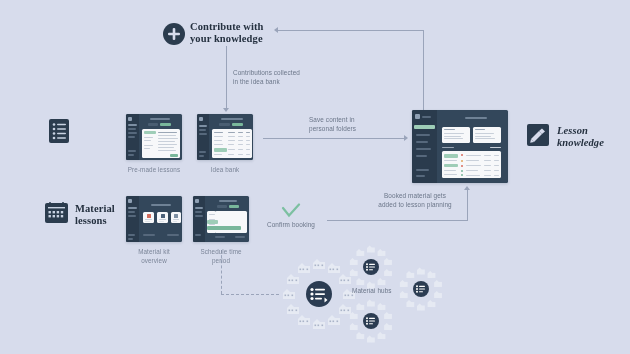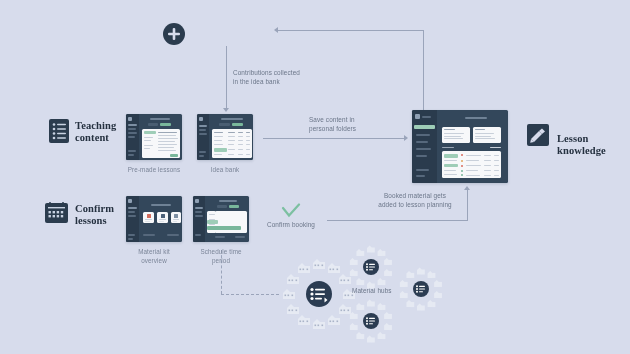--- a/index.html
+++ b/index.html
@@ -129,44 +129,42 @@
   <div class="ln-dot-v abs" style="left:221px; top:250px; height:44px;"></div>
   <div class="ln-dot abs" style="left:221px; top:294px; width:58px;"></div>
 
   <div class="abs" style="left:163px; top:19px; width:130px; height:32px;">
     <svg width="22" height="22" viewBox="0 0 22 22" class="abs" style="left:0; top:4px;">
       <circle cx="11" cy="11" r="11" fill="#2b3c4e"></circle>
       <rect x="5" y="9.7" width="12" height="2.6" rx="1.1" fill="#d7dcec"></rect>
       <rect x="9.7" y="5" width="2.6" height="12" rx="1.1" fill="#d7dcec"></rect>
     </svg>
     <div class="serif-label abs" style="left:27px; top:2px; width:100px;">
+      <div>Contribute with</div>
+      <div>your knowledge</div>
     </div>
   </div>
 
   <div class="note abs" style="left:233px; top:68px; width:90px;">
     <div>Contributions collected</div>
     <div>in the idea bank</div>
   </div>
 
   <div class="abs" style="left:49px; top:117px; width:95px; height:30px;">
     <svg width="20" height="24" viewBox="0 0 20 24" class="abs" style="left:0; top:2px;">
       <rect x="0" y="0" width="20" height="24" rx="2" fill="#2b3c4e"></rect>
       <circle cx="5" cy="5.5" r="1.3" fill="#c8d2e2"></circle>
       <circle cx="5" cy="10" r="1.3" fill="#c8d2e2"></circle>
       <circle cx="5" cy="14.5" r="1.3" fill="#c8d2e2"></circle>
       <circle cx="5" cy="19" r="1.3" fill="#c8d2e2"></circle>
       <rect x="8" y="4.7" width="9" height="1.6" rx="0.8" fill="#c8d2e2"></rect>
       <rect x="8" y="9.2" width="9" height="1.6" rx="0.8" fill="#c8d2e2"></rect>
       <rect x="8" y="13.7" width="9" height="1.6" rx="0.8" fill="#c8d2e2"></rect>
       <rect x="8" y="18.2" width="9" height="1.6" rx="0.8" fill="#c8d2e2"></rect>
     </svg>
-    <div class="serif-label abs" style="left:26px; top:3px; width:70px;">
-      <div>Teaching</div>
-      <div>content</div>
-    </div>
   </div>
 
   <div class="abs" style="left:126px; top:114px; width:56px;">
     <div class="app" style="width:56px; height:46px;">
       <div class="app-sidebar" style="width:13px;">
         <div class="sb-logo" style="left:2px; top:2.5px; width:4px; height:4px;"></div>
         <div class="sb-row active" style="left:2px; top:10px; width:9px;"></div>
         <div class="sb-row" style="left:2px; top:14px; width:8px;"></div>
         <div class="sb-row" style="left:2px; top:18px; width:9px;"></div>
         <div class="sb-row" style="left:2px; top:22px; width:7px;"></div>
@@ -305,21 +303,21 @@
     </div>
   </div>
 
   <div class="abs" style="left:527px; top:122px; width:90px; height:30px;">
     <svg width="24" height="22" viewBox="0 0 24 22" class="abs" style="left:0; top:2px;">
       <rect x="0" y="0" width="22" height="22" rx="2" fill="#2b3c4e"></rect>
       <path d="M4 15 L12 7 L15 10 L7 18 Z" fill="#d7dcec"></path>
       <path d="M12 7 L15 4.5 L18 7.5 L15 10 Z" fill="#d7dcec"></path>
       <path d="M4 15 L3.2 18.8 L7 18 Z" fill="#d7dcec"></path>
     </svg>
-    <div class="serif-label abs" style="left:30px; top:11px; width:60px;">
+    <div class="serif-label abs" style="left:30px; top:3px; width:60px;font-style:italic;">
       <div>Lesson</div>
       <div>knowledge</div>
     </div>
   </div>
 
   <div class="abs" style="left:45px; top:200px; width:95px; height:30px;">
     <svg width="24" height="22" viewBox="0 0 24 22" class="abs" style="left:0; top:2px;">
       <rect x="0" y="1" width="23" height="20" rx="2" fill="#2b3c4e"></rect>
       <rect x="4" y="0" width="2" height="4" rx="1" fill="#2b3c4e"></rect>
       <rect x="17" y="0" width="2" height="4" rx="1" fill="#2b3c4e"></rect>
@@ -327,21 +325,21 @@
       <rect x="3.5" y="9" width="2.4" height="2.4" fill="#c8d2e2"></rect>
       <rect x="7.6" y="9" width="2.4" height="2.4" fill="#c8d2e2"></rect>
       <rect x="11.7" y="9" width="2.4" height="2.4" fill="#c8d2e2"></rect>
       <rect x="15.8" y="9" width="2.4" height="2.4" fill="#c8d2e2"></rect>
       <rect x="3.5" y="13" width="2.4" height="2.4" fill="#c8d2e2"></rect>
       <rect x="7.6" y="13" width="2.4" height="2.4" fill="#c8d2e2"></rect>
       <rect x="11.7" y="13" width="2.4" height="2.4" fill="#c8d2e2"></rect>
       <rect x="15.8" y="13" width="2.4" height="2.4" fill="#c8d2e2"></rect>
     </svg>
     <div class="serif-label abs" style="left:30px; top:3px; width:62px;">
-      <div>Confirm</div>
+      <div>Material</div>
       <div>lessons</div>
     </div>
   </div>
 
   <div class="abs" style="left:126px; top:196px; width:56px;">
     <div class="app" style="width:56px; height:46px;">
       <div class="app-sidebar" style="width:13px;">
         <div class="sb-logo" style="left:2px; top:2.5px; width:4px; height:4px;"></div>
         <div class="sb-row active" style="left:2px; top:11px; width:9px;"></div>
         <div class="sb-row" style="left:2px; top:15px; width:7px;"></div>

